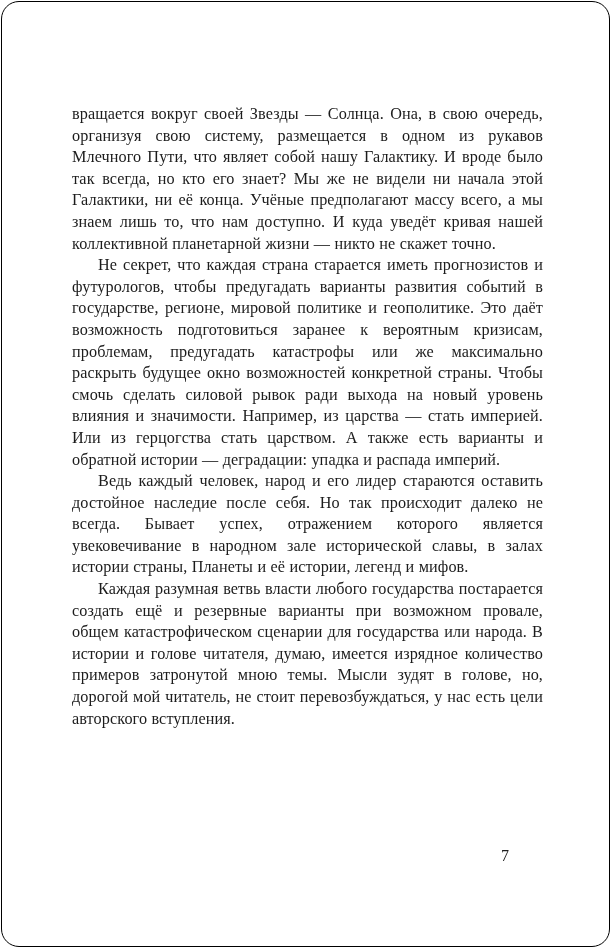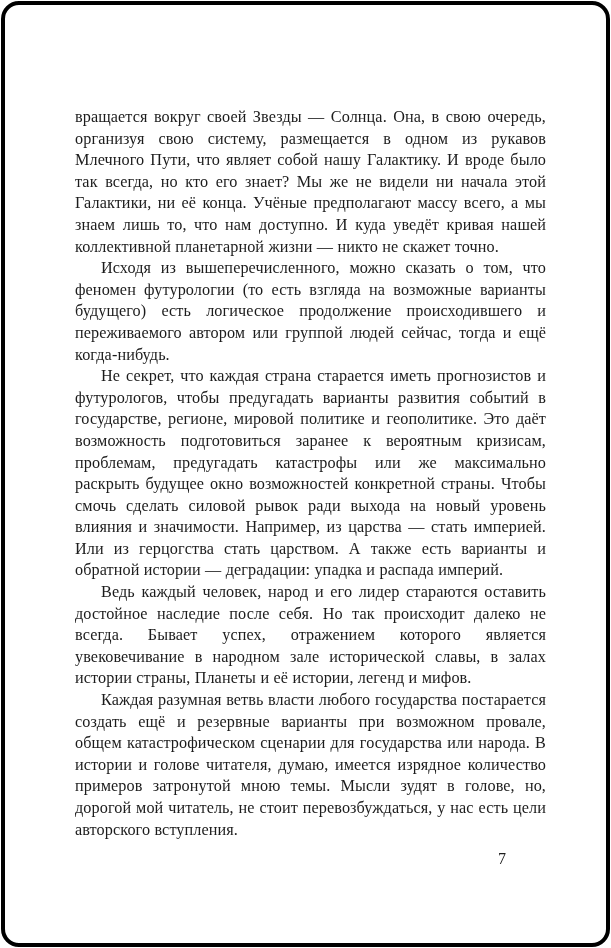--- a/index.html
+++ b/index.html
@@ -13,21 +13,21 @@
     position: relative;
     font-family: "Liberation Serif", "DejaVu Serif", serif;
     overflow: hidden;
   }
   .page-frame {
     position: absolute;
     left: 1px;
     top: 1px;
     right: 1px;
     bottom: 1px;
-    border: 4px solid #000000;
+    border: 1px solid #000000;
     border-radius: 18px;
     background: #ffffff;
     box-sizing: border-box;
   }
   .text-column {
     position: absolute;
     left: 70px;
     top: 102px;
     width: 471px;
     color: #1c1c1c;
@@ -53,19 +53,18 @@
     font-size: 16px;
     color: #1c1c1c;
   }
 </style>
 </head>
 <body>
 
 <div class="page-frame">
   <div class="text-column">
     <p class="no-indent">вращается вокруг своей Звезды — Солнца. Она, в свою очередь, организуя свою систему, размещается в одном из рукавов Млечного Пути, что являет собой нашу Галактику. И вроде было так всегда, но кто его знает? Мы же не видели ни начала этой Галактики, ни её конца. Учёные предполагают массу всего, а мы знаем лишь то, что нам доступно. И куда уведёт кривая нашей коллективной планетарной жизни — никто не скажет точно.</p>
-    <p>Исходя из вышеперечисленного, можно сказать о том, что феномен футурологии (то есть взгляда на возможные варианты будущего) есть логическое продолжение происходившего и переживаемого автором или группой людей сейчас, тогда и ещё когда-нибудь.</p>
     <p>Не секрет, что каждая страна старается иметь прогнозистов и футурологов, чтобы предугадать варианты развития событий в государстве, регионе, мировой политике и геополитике. Это даёт возможность подготовиться заранее к вероятным кризисам, проблемам, предугадать катастрофы или же максимально раскрыть будущее окно возможностей конкретной страны. Чтобы смочь сделать силовой рывок ради выхода на новый уровень влияния и значимости. Например, из царства — стать империей. Или из герцогства стать царством. А также есть варианты и обратной истории — деградации: упадка и распада империй.</p>
     <p>Ведь каждый человек, народ и его лидер стараются оставить достойное наследие после себя. Но так происходит далеко не всегда. Бывает успех, отражением которого является увековечивание в народном зале исторической славы, в залах истории страны, Планеты и её истории, легенд и мифов.</p>
     <p>Каждая разумная ветвь власти любого государства постарается создать ещё и резервные варианты при возможном провале, общем катастрофическом сценарии для государства или народа. В истории и голове читателя, думаю, имеется изрядное количество примеров затронутой мною темы. Мысли зудят в голове, но, дорогой мой читатель, не стоит перевозбуждаться, у нас есть цели авторского вступления.</p>
   </div>
   <div class="page-number">7</div>
 </div>
 
 </body></html>

